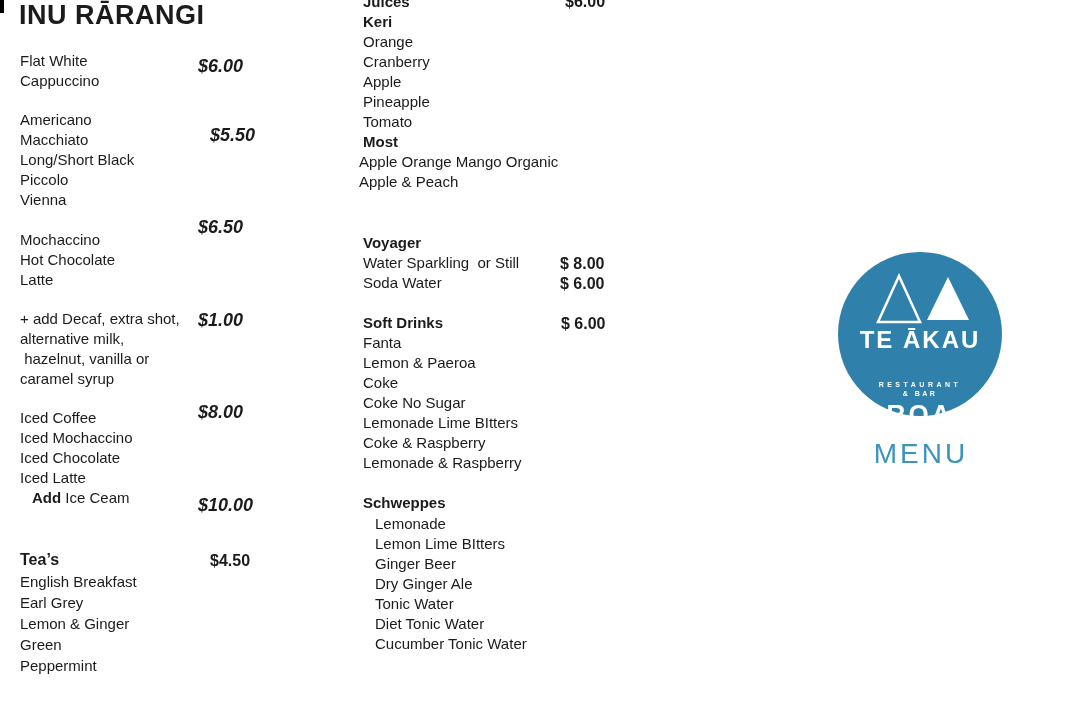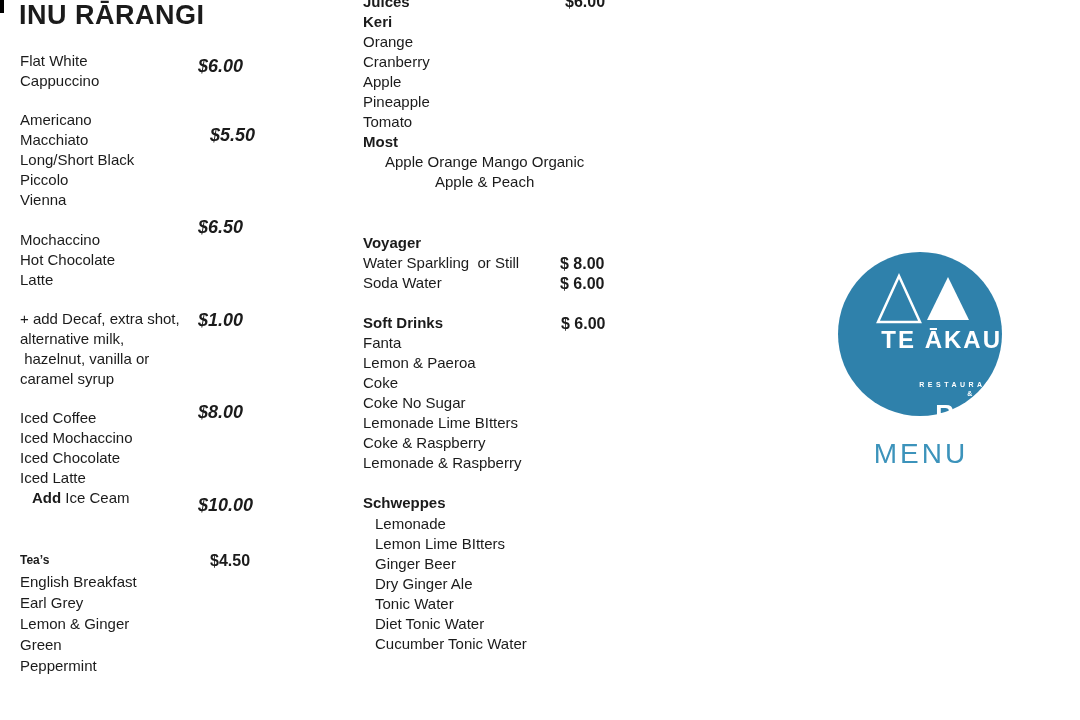--- a/index.html
+++ b/index.html
@@ -12,21 +12,21 @@
   .line{font-size:15px;line-height:20px;white-space:pre;}
   .lines21 .line{line-height:21px;}
   .b{font-weight:bold;}
   .hdr{font-size:15px;font-weight:bold;line-height:20px;white-space:pre;}
   .price-it{font-size:18px;font-weight:bold;font-style:italic;line-height:20px;}
   .price{font-size:16px;font-weight:bold;line-height:20px;white-space:pre;}
   .page-title{font-size:27px;font-weight:bold;letter-spacing:.5px;line-height:30px;}
   .corner-mark{left:0;top:0;width:4px;height:13px;background:#000;}
   
   .logo-circle{left:838px;top:252px;width:164px;height:164px;border-radius:50%;}
-  .logo-text{width:100%;text-align:right;color:#ffffff;position:absolute;left:0;}
+  .logo-text{width:100%;text-align:center;color:#ffffff;position:absolute;left:0;}
   .logo-l1{top:74px;font-size:24px;font-weight:bold;letter-spacing:2px;}
   .logo-l2{top:99px;font-size:26px;font-weight:bold;letter-spacing:3px;margin-top:48px;}
   .logo-l3{top:129px;font-size:7px;font-weight:bold;letter-spacing:3.5px;}
   .logo-l4{top:138px;font-size:7px;font-weight:bold;letter-spacing:2.5px;}
   .menu-word{left:836px;top:438px;width:170px;text-align:center;
     font-size:28px;letter-spacing:3px;}
 </style>
 </head>
 <body style="color: rgb(27, 27, 27);">
 
@@ -67,42 +67,42 @@
 <div class="abs" style="left:20px;top:408px;">
   <div class="line">Iced Coffee</div>
   <div class="line">Iced Mochaccino</div>
   <div class="line">Iced Chocolate</div>
   <div class="line">Iced Latte</div>
 </div>
 <div class="abs price-it" style="left:198px;top:402px;">$8.00</div>
 <div class="abs line" style="left:32px;top:488px;"><span class="b">Add</span><span> Ice Ceam</span></div>
 <div class="abs price-it" style="left:198px;top:495px;">$10.00</div>
 
-<div class="abs hdr" style="left:20px;top:550px;font-size:12px;">Tea’s</div>
+<div class="abs hdr" style="left:20px;top:550px;font-size:16px;">Tea’s</div>
 <div class="abs price" style="left:210px;top:551px;">$4.50</div>
 <div class="abs lines21" style="left:20px;top:571px;">
   <div class="line">English Breakfast</div>
   <div class="line">Earl Grey</div>
   <div class="line">Lemon &amp; Ginger</div>
   <div class="line">Green</div>
   <div class="line">Peppermint</div>
 </div>
 
 <div class="abs hdr" style="left:363px;top:-8px;">Juices</div>
 <div class="abs price" style="left:565px;top:-8px;">$6.00</div>
 <div class="abs hdr" style="left:363px;top:12px;">Keri</div>
 <div class="abs" style="left:363px;top:32px;">
   <div class="line">Orange</div>
   <div class="line">Cranberry</div>
   <div class="line">Apple</div>
   <div class="line">Pineapple</div>
   <div class="line">Tomato</div>
 </div>
 <div class="abs hdr" style="left:363px;top:132px;">Most</div>
-<div class="abs" style="left:385px;top:152px;text-align:center;">
+<div class="abs" style="left:359px;top:152px;">
   <div class="line">Apple Orange Mango Organic</div>
   <div class="line">Apple &amp; Peach</div>
 </div>
 
 <div class="abs hdr" style="left:363px;top:233px;">Voyager</div>
 <div class="abs line" style="left:363px;top:253px;">Water Sparkling  or Still</div>
 <div class="abs price" style="left:560px;top:254px;">$ 8.00</div>
 <div class="abs line" style="left:363px;top:273px;">Soda Water</div>
 <div class="abs price" style="left:560px;top:274px;">$ 6.00</div>
 

